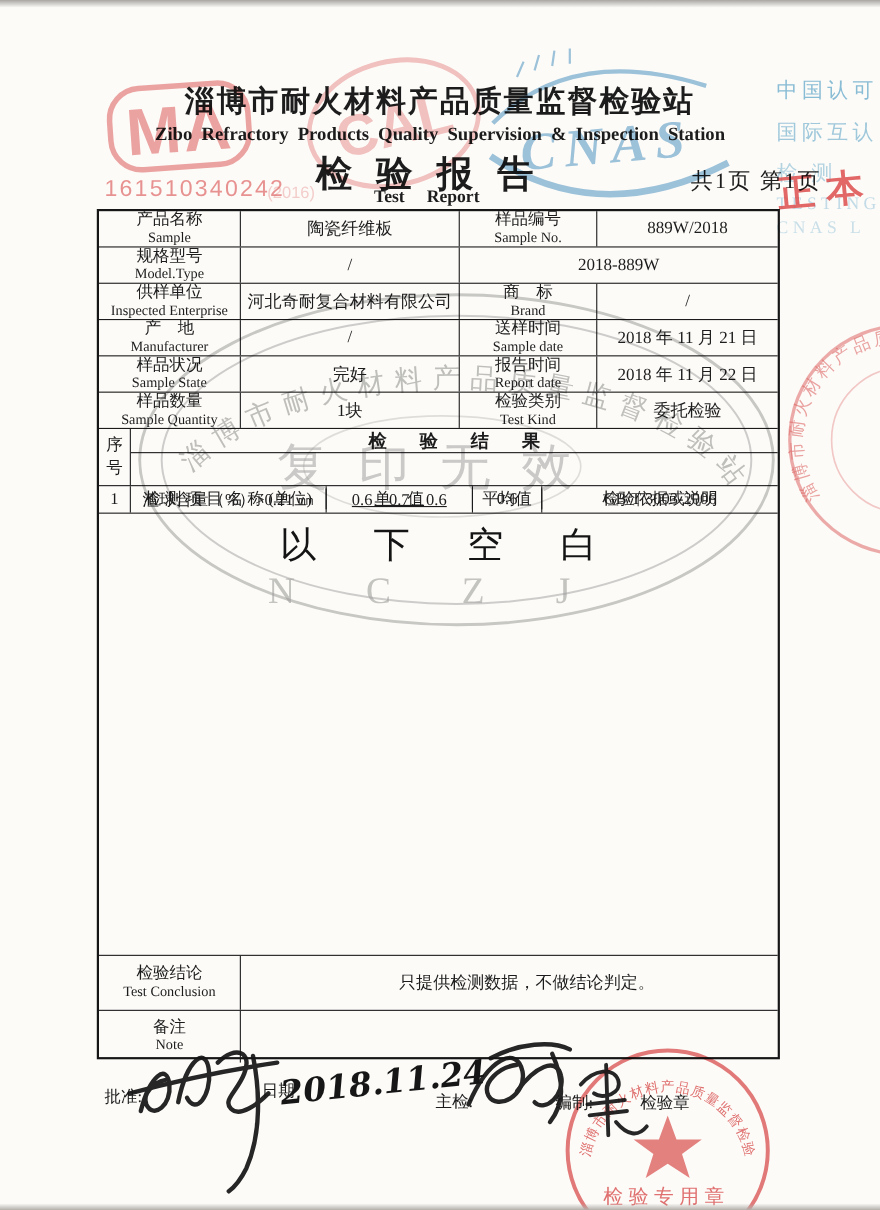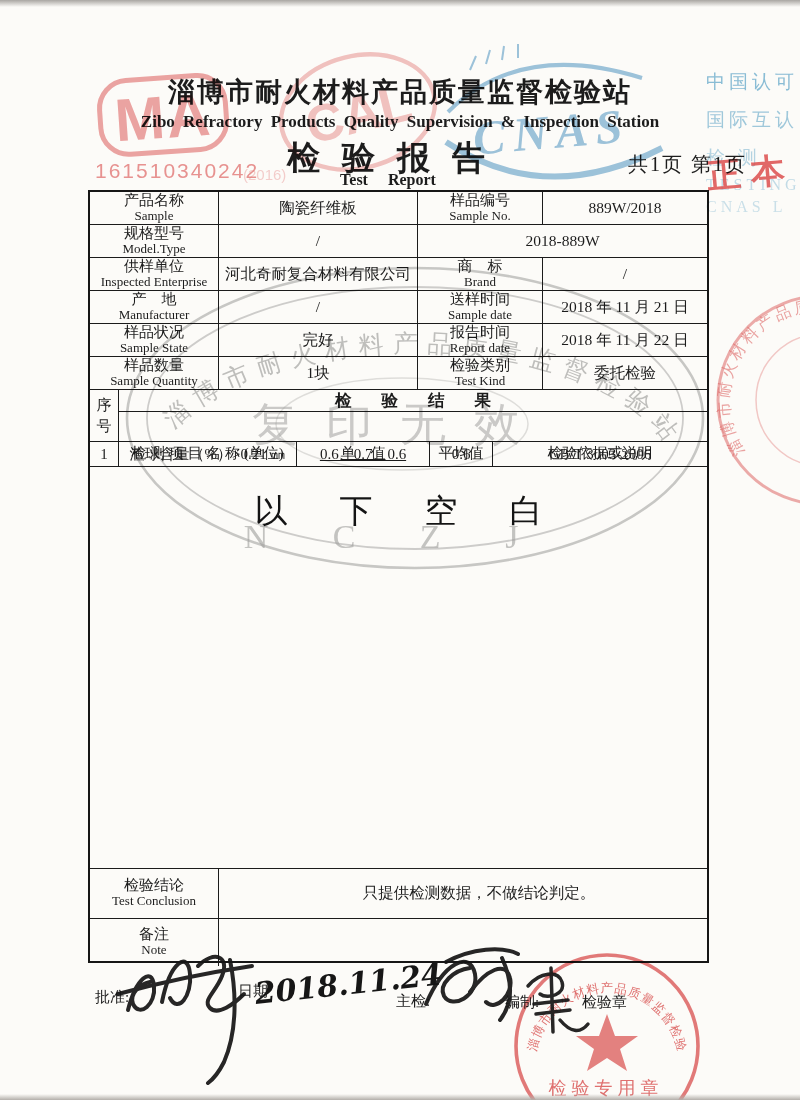--- a/index.html
+++ b/index.html
@@ -42,21 +42,21 @@
   .res-right{flex:1;display:flex;flex-direction:column;}
   .res-title{height:22px;border-bottom:1.6px solid #1b1b1b;box-sizing:border-box;
     display:flex;align-items:center;justify-content:center;font-size:16.5px;font-weight:bold;
     letter-spacing:30px;text-indent:30px;}
   .res-cols{flex:1;display:flex;margin-top:32px;}
   .rc1{width:178px;} .rc2{width:133px;text-decoration:underline;} .rc3{width:63px;} .rc4{flex:1;}
   .res-cols .cell,.res-data .cell{font-size:15px;justify-content:center;}
   .res-data{height:25px;}
   .blank-cell{height:402px;border-bottom:1.6px solid #1b1b1b;box-sizing:border-box;
     display:flex;justify-content:center;align-items:flex-start;}
-  .blank-txt{margin-top:22px;font-size:33px;letter-spacing:52px;text-indent:52px;color:#141414;}
+  .blank-txt{margin-top:6px;font-size:33px;letter-spacing:52px;text-indent:52px;color:#141414;}
   .crow1{height:50px;gap:32px;} .crow2{height:47px;border-bottom:none;gap:16px;}
   .concl-lbl{width:129px;}
   .concl-val{flex:1;font-size:15.5px;}
 
   
   .foot{position:absolute;left:0;top:978px;width:800px;height:122px;font-size:15px;}
   .foot span{position:absolute;}
 
   .stamps{position:absolute;left:0;top:0;width:800px;height:1100px;z-index:6;
     mix-blend-mode:multiply;pointer-events:none;}

